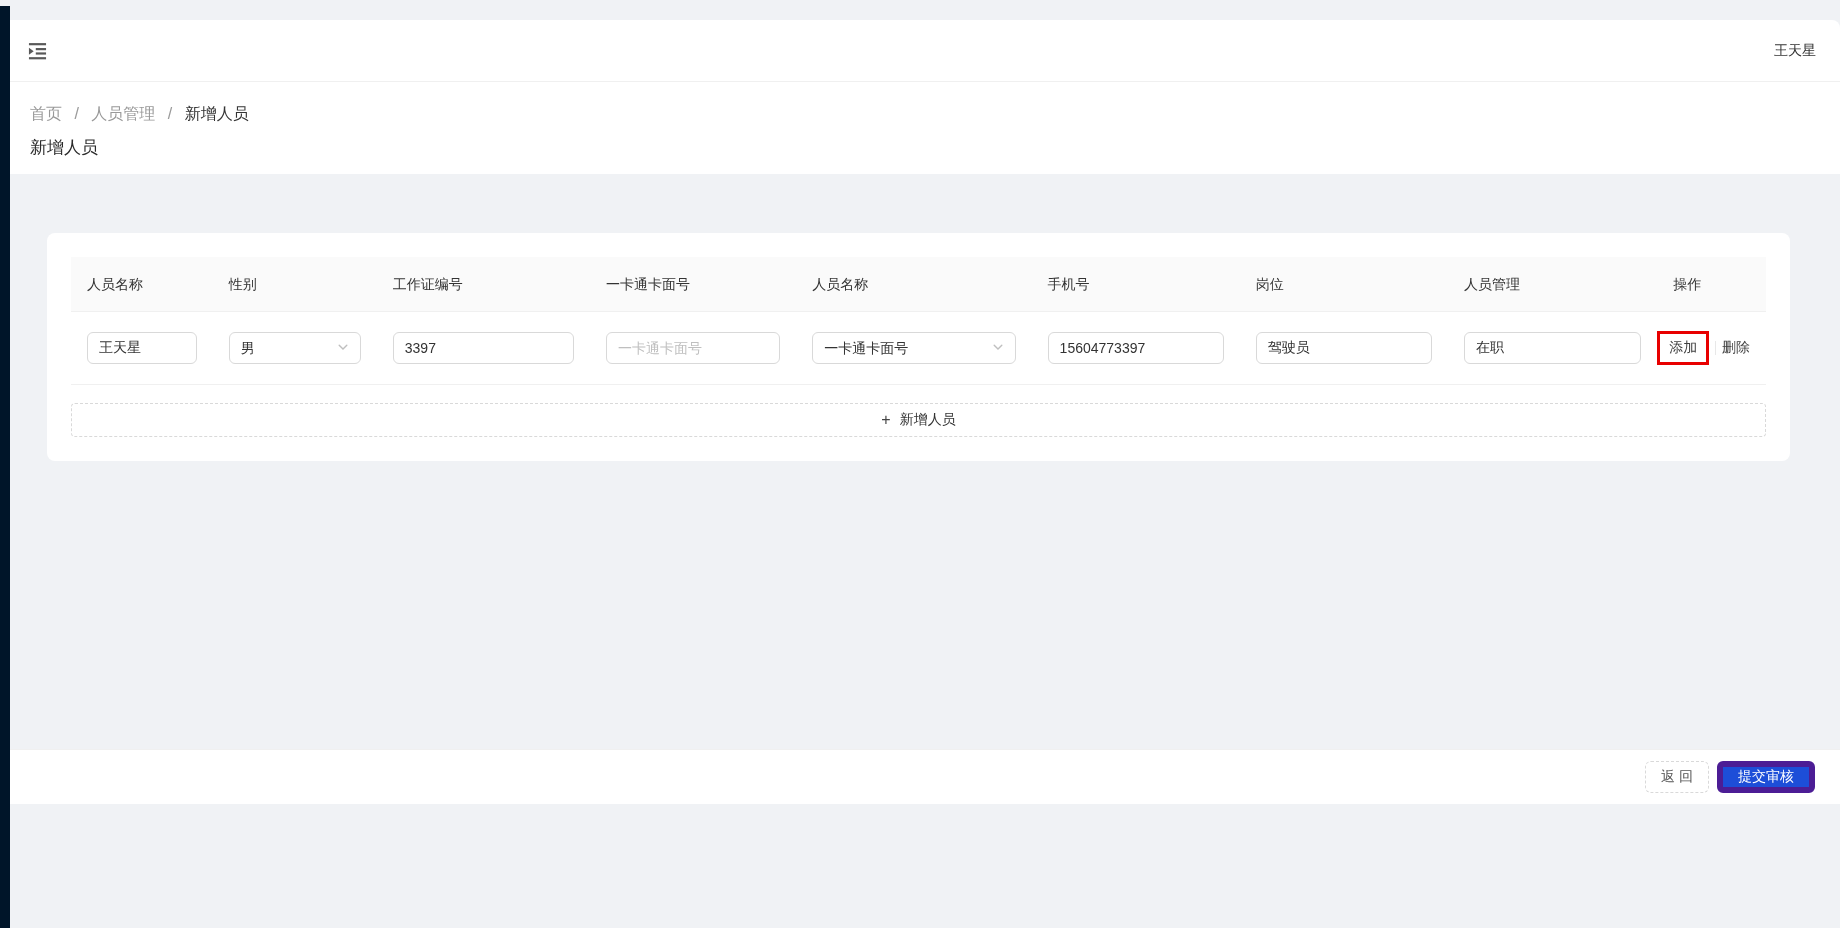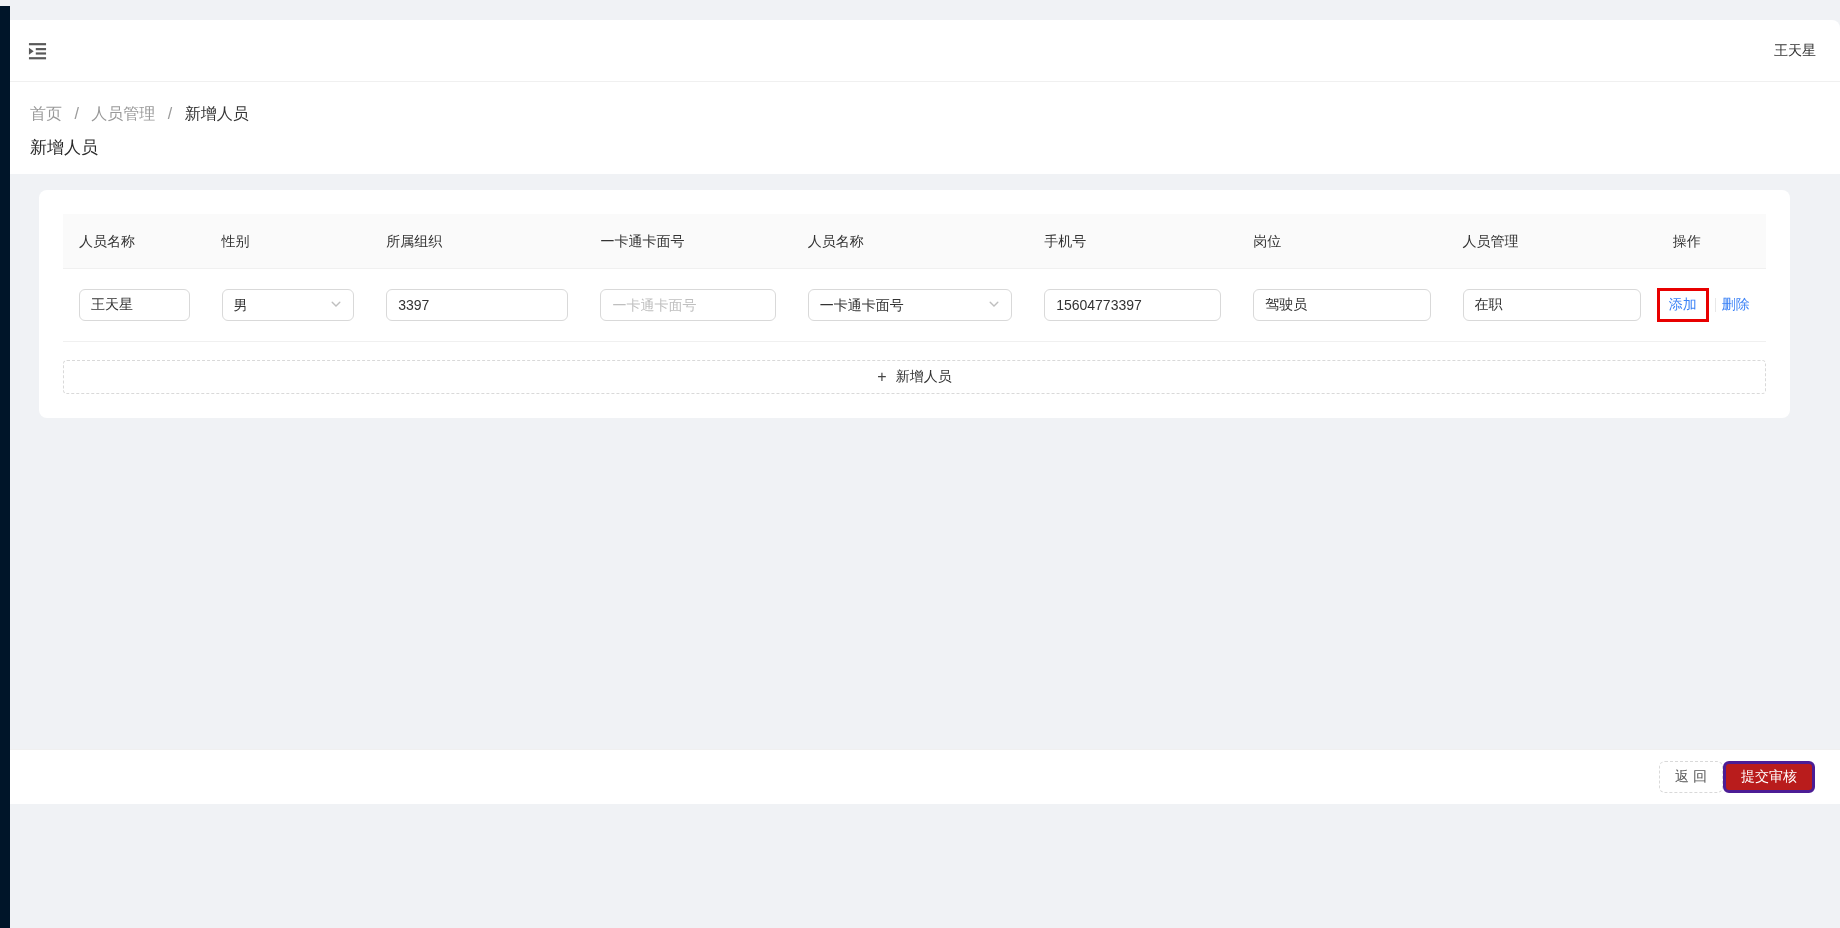--- a/index.html
+++ b/index.html
@@ -32,21 +32,21 @@
   .unfold-btn { display:flex; align-items:center; cursor:pointer; }
   .username { color:#333; cursor:pointer; }
   
   .pagehead { background:#fff; padding:22px 20px 14px; flex:0 0 auto; }
   .breadcrumb { font-size:16px; color:#999; line-height:20px; }
   .breadcrumb .sep { margin:0 8px; color:#999; }
   .bc-link { color:#999; cursor:pointer; }
   .bc-current { color:#333; }
   .page-title { margin-top:11px; font-size:17px; line-height:25px; color:#2b2b2b; font-weight:500; }
   
-  .content { flex:1 1 auto; background:#f0f2f5; padding:16px 50px 0 29px; overflow:hidden; }
+  .content { flex:1 1 auto; background:#f0f2f5; padding:16px 50px 0 37px; overflow:hidden;margin-top:43px; }
   .card { background:#fff; border-radius:8px; padding:24px; }
   table.form-table { width:100%; border-collapse:collapse; table-layout:fixed; }
   .form-table th {
     background:#fafafa; text-align:left; font-weight:400; color:#333;
     padding:16px; line-height:22px; border-bottom:1px solid #f0f0f0;
     white-space:nowrap; overflow:hidden;
   }
   .form-table td {
     padding:19px 16px; border-bottom:1px solid #f0f0f0; vertical-align:middle;
   }
@@ -61,38 +61,38 @@
     width:100%; height:32px; border:1px solid #d9d9d9; border-radius:6px;
     padding:0 11px; background:#fff; display:flex; align-items:center;
     justify-content:space-between; cursor:pointer;
   }
   .select-box .sel-val { color:#333; line-height:30px; overflow:hidden; white-space:nowrap; }
   .op-wrap { display:flex; align-items:center; }
   .annotation-box {
     display:inline-flex; align-items:center; justify-content:center;
     border:3px solid #e80000; padding:5px 9px;
   }
-  .op-link { color:#3b82f6; cursor:pointer; white-space:nowrap; }
+  .op-link { color:#404040; cursor:pointer; white-space:nowrap; }
   .op-divider { width:1px; height:14px; background:#e8e8e8; margin:0 6px; }
   .add-row-btn {
     margin-top:18px; width:100%; height:34px;
     border:1px dashed #d9d9d9; border-radius:4px; background:#fff;
     display:flex; align-items:center; justify-content:center; gap:9px;
     color:#333; font-size:14px; cursor:pointer; font-family:inherit;
   }
   .plus-glyph { font-size:16px; line-height:16px; color:#444; }
   
   .footer {
     flex:0 0 55px; background:#fff; border-top:1px solid #f0f0f0;
     display:flex; align-items:center; justify-content:flex-end;
-    padding-right:25px; 
+    padding-right:25px; gap:8px;
   }
   .btn { height:32px; padding:0 15px; border-radius:6px; font-size:14px; cursor:pointer; font-family:inherit; }
   .btn-back { background:#fff; border:1px dashed #d9d9d9; color:#555; }
-  .btn-primary { background:#b91c1c; border:3px solid #4c1d95; color:#fff; }
+  .btn-primary { background:#1d4ed8; border:6px solid #4c1d95; color:#fff; }
 </style>
 </head>
 <body>
 
 <div class="sider-rail"></div>
 
 <div class="main">
 
   <div class="topbar">
     <span class="unfold-btn">
@@ -129,21 +129,21 @@
             <col style="width:234px">
             <col style="width:207px">
           <col style="width:207px">
             <col style="width:208px">
             <col style="width:108px">
         </colgroup>
         <thead>
           <tr>
             <th>人员名称</th>
             <th>性别</th>
-            <th>所属组织</th>
+            <th>工作证编号</th>
             <th>一卡通卡面号</th>
             <th>人员名称</th>
             <th>手机号</th>
             <th>岗位</th>
             <th>人员管理</th>
             <th>操作</th>
           </tr>
         </thead>
         <tbody>
           <tr>

